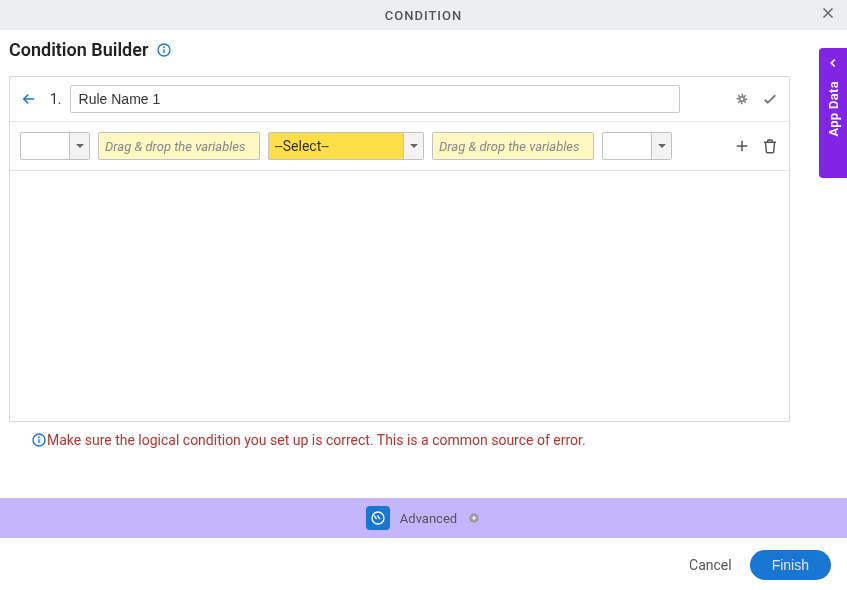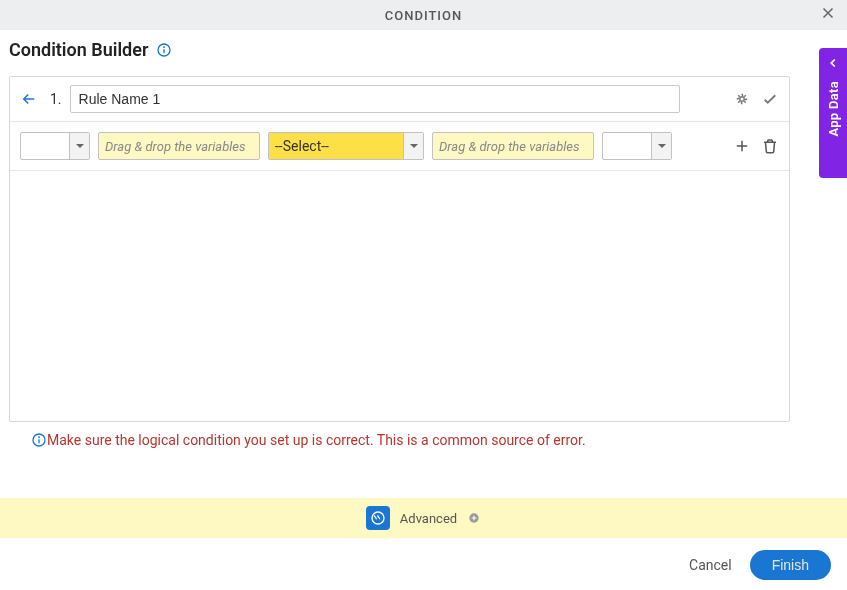--- a/index.html
+++ b/index.html
@@ -43,21 +43,21 @@
 .row-actions .icon-btn { cursor: pointer; display: inline-flex; }
 .row-actions svg { width: 18px; height: 18px; }
 
 .canvas-area { height: 250px; }
 
 .warning-row { display: flex; align-items: flex-end; padding: 10px 22px; }
 .warning-icon { display: inline-flex; }
 .warning-icon svg { width: 16px; height: 16px; }
 .warning-text { color: #b8352f; font-size: 14px; }
 
-.advanced-bar { background: #fef9c3; height: 40px; display: flex; align-items: center; justify-content: center; gap: 10px; position: absolute; bottom: 52px; left: 0; right: 0; }
+.advanced-bar { background: #c4b5fd; height: 40px; display: flex; align-items: center; justify-content: center; gap: 10px; position: absolute; bottom: 52px; left: 0; right: 0; }
 .advanced-badge { width: 24px; height: 24px; border-radius: 4px; background: #1976d2; display: flex; align-items: center; justify-content: center; color: #fff; }
 .advanced-badge svg { width: 16px; height: 16px; }
 .advanced-label { font-size: 13px; color: #555; }
 .advanced-plus { display: inline-flex; }
 .advanced-plus svg { width: 14px; height: 14px; }
 
 .footer-row { position: absolute; bottom: 10px; right: 16px; display: flex; align-items: center; gap: 18px; }
 .cancel-link { color: #555; font-size: 14px; cursor: pointer; }
 .finish-btn { background: #1976d2; color: #e5e5e5; border: none; border-radius: 16px; padding: 7px 22px; font-size: 14px; font-weight: 500; cursor: pointer; }
 

